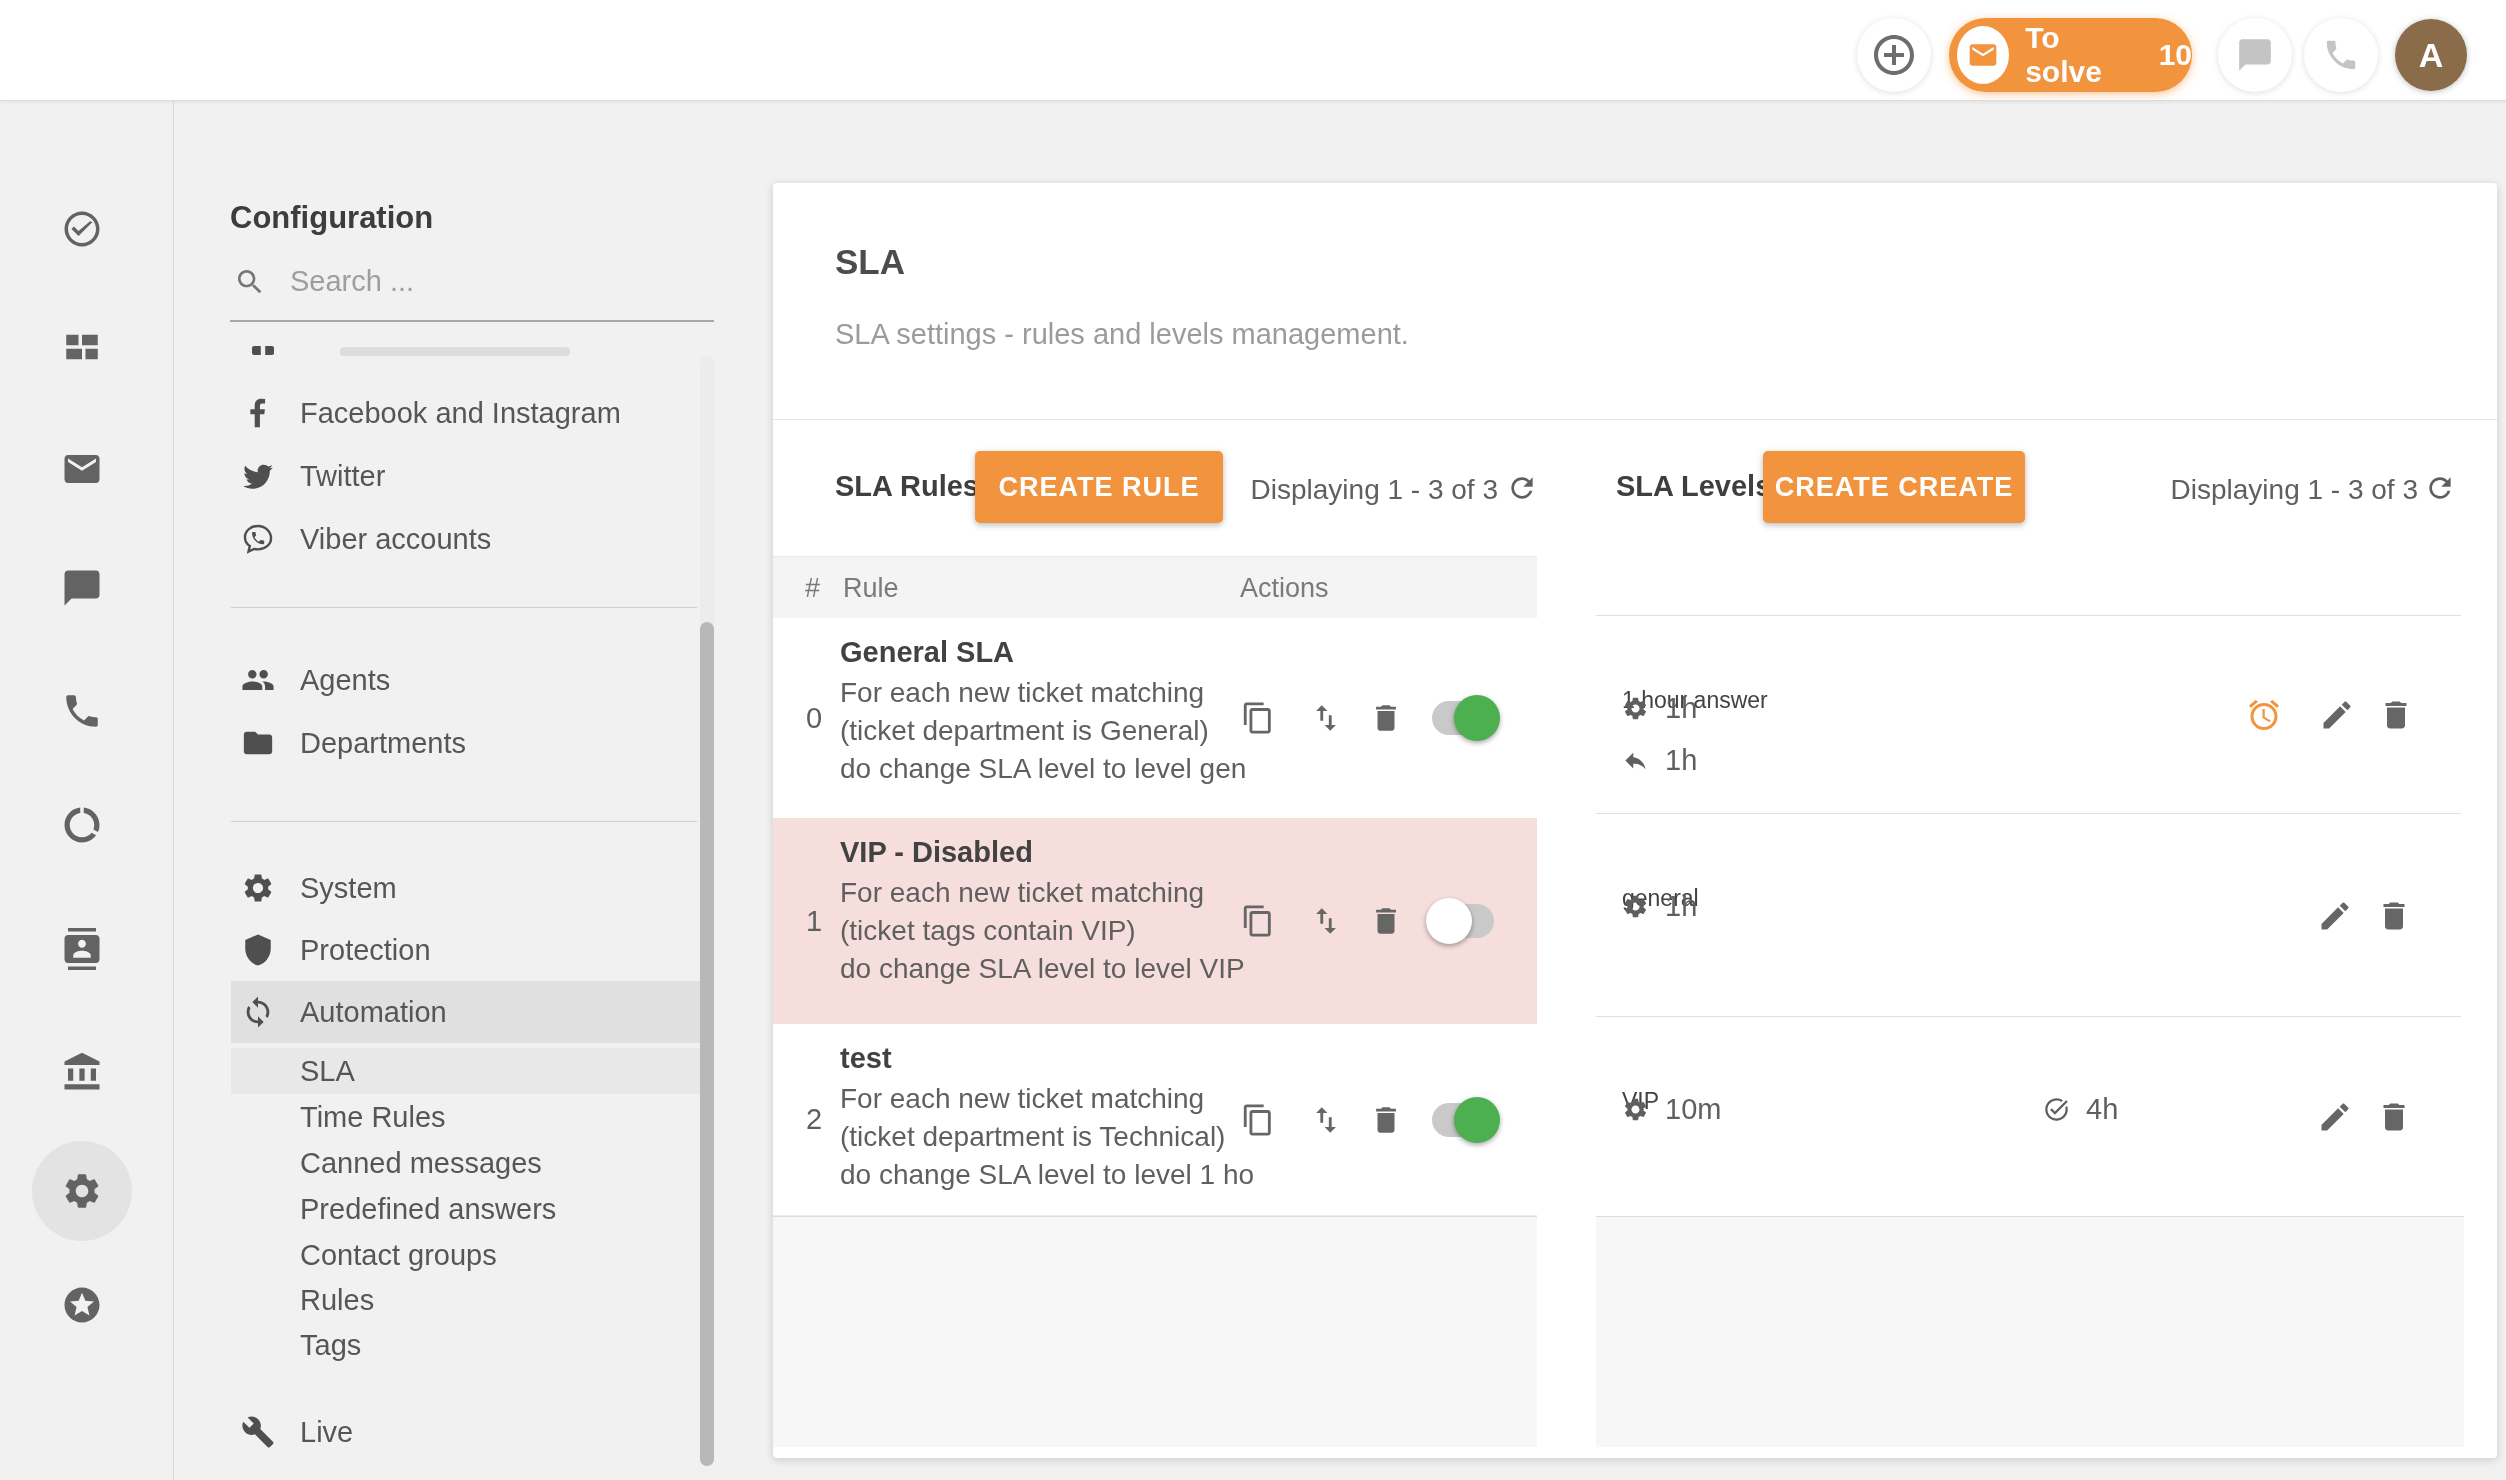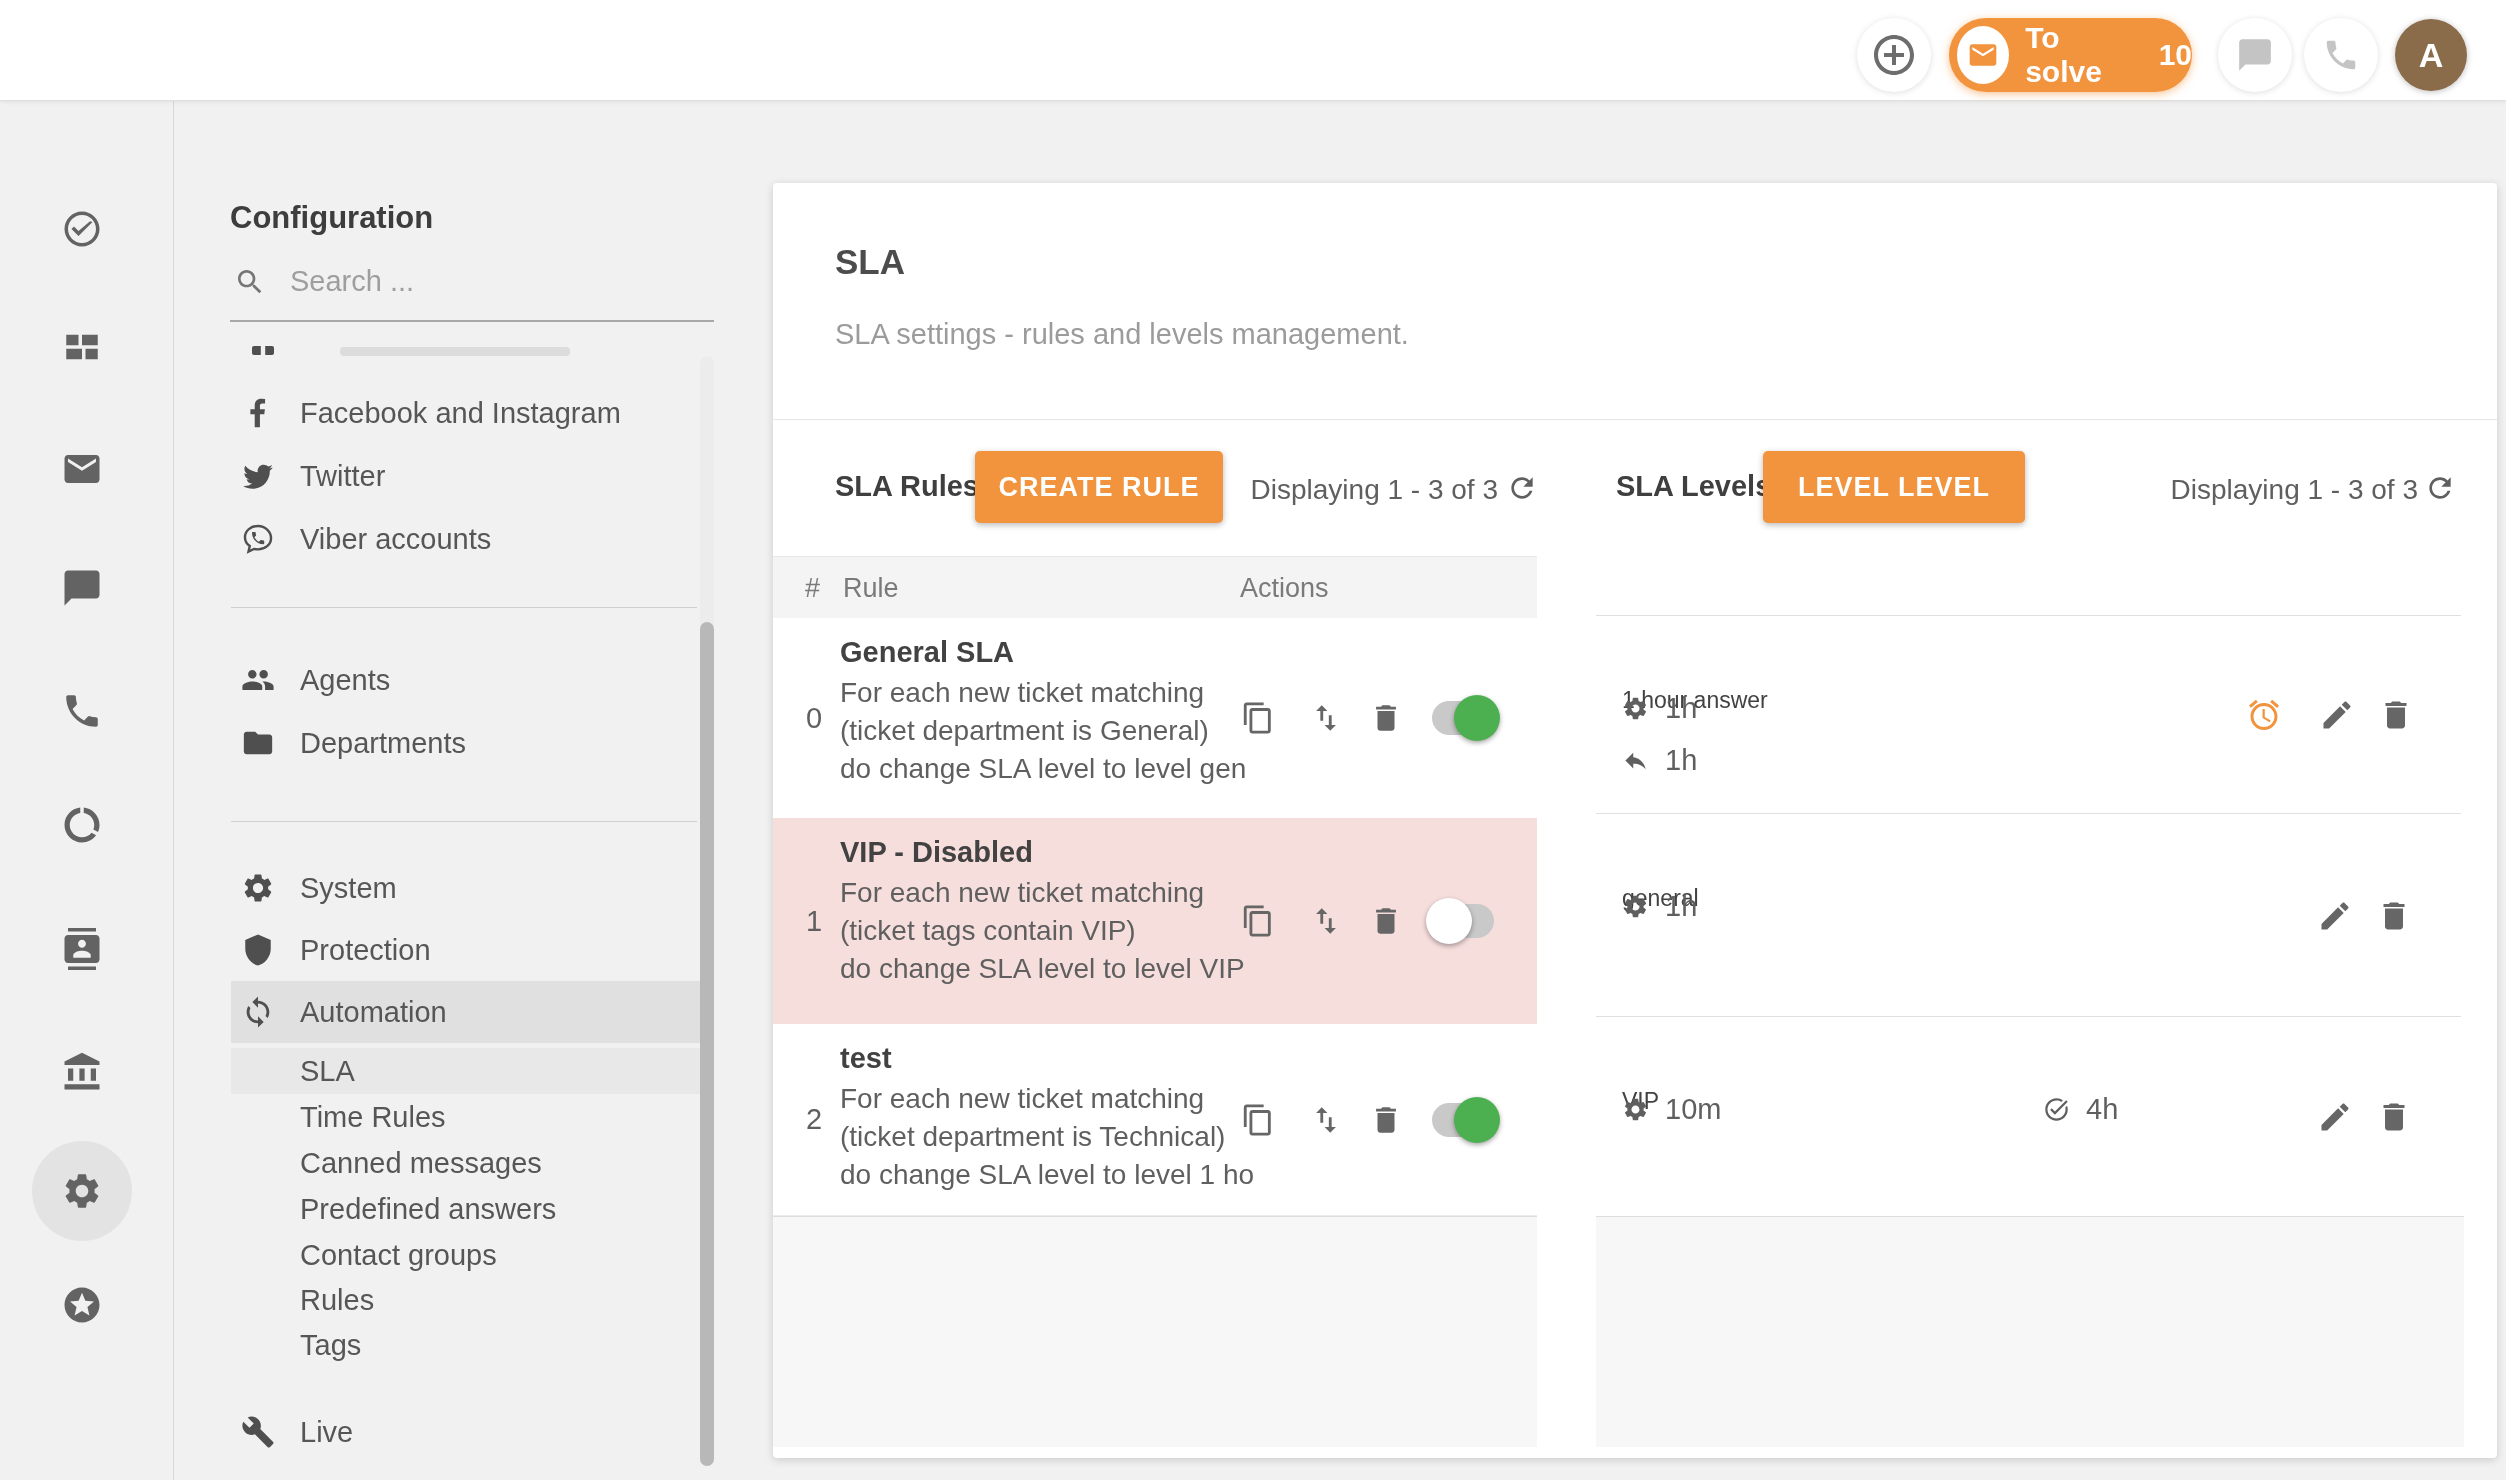--- a/index.html
+++ b/index.html
@@ -311,21 +311,21 @@
   <div class="abs sec-label" style="left:835px;">SLA Rules</div>
   <button class="abs btn" style="left:975px;width:248px;">CREATE RULE</button>
   <div class="abs paging" style="left:1250px;width:248px;">Displaying 1 - 3 of 3</div>
   <div class="abs refresh" style="left:1506px;" id="rules-refresh">
       <svg class="ic" width="32" height="32" viewBox="0 0 24 24" fill="currentColor">
         <path d="M17.65 6.35C16.2 4.9 14.21 4 12 4c-4.42 0-7.99 3.58-7.99 8s3.57 8 7.99 8c3.73 0 6.84-2.55 7.73-6h-2.08c-.82 2.33-3.04 4-5.65 4-3.31 0-6-2.69-6-6s2.69-6 6-6c1.66 0 3.14.69 4.22 1.78L13 11h7V4l-2.35 2.35z"></path>
       </svg>
     </div>
 
   <div class="abs sec-label" style="left:1616px;">SLA Levels</div>
-  <button class="abs btn" style="left:1763px;width:262px;">LEVEL LEVEL</button>
+  <button class="abs btn" style="left:1763px;width:262px;">CREATE CREATE</button>
   <div class="abs paging" style="left:2160px;width:258px;">Displaying 1 - 3 of 3</div>
   <div class="abs refresh" style="left:2424px;" id="levels-refresh">
       <svg class="ic" width="32" height="32" viewBox="0 0 24 24" fill="currentColor">
         <path d="M17.65 6.35C16.2 4.9 14.21 4 12 4c-4.42 0-7.99 3.58-7.99 8s3.57 8 7.99 8c3.73 0 6.84-2.55 7.73-6h-2.08c-.82 2.33-3.04 4-5.65 4-3.31 0-6-2.69-6-6s2.69-6 6-6c1.66 0 3.14.69 4.22 1.78L13 11h7V4l-2.35 2.35z"></path>
       </svg>
     </div>
 
   <div class="abs rules-head">
     <span style="left:32px;">#</span>
     <span style="left:70px;">Rule</span>

